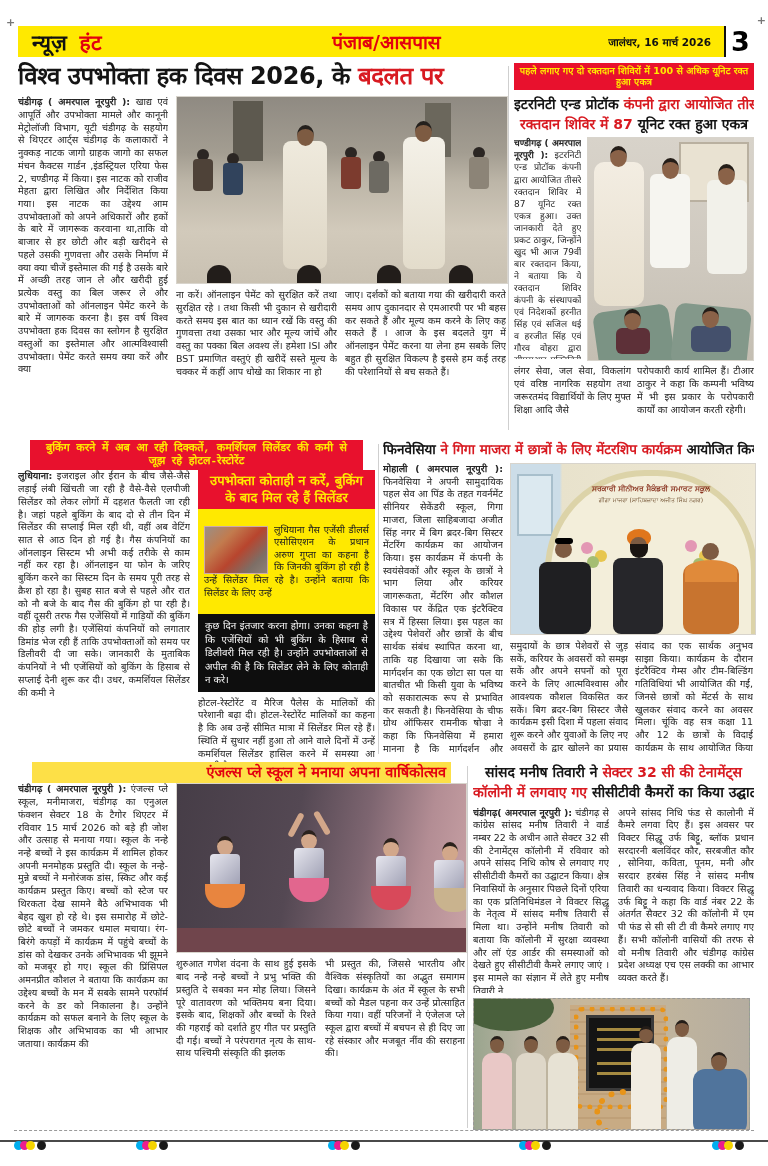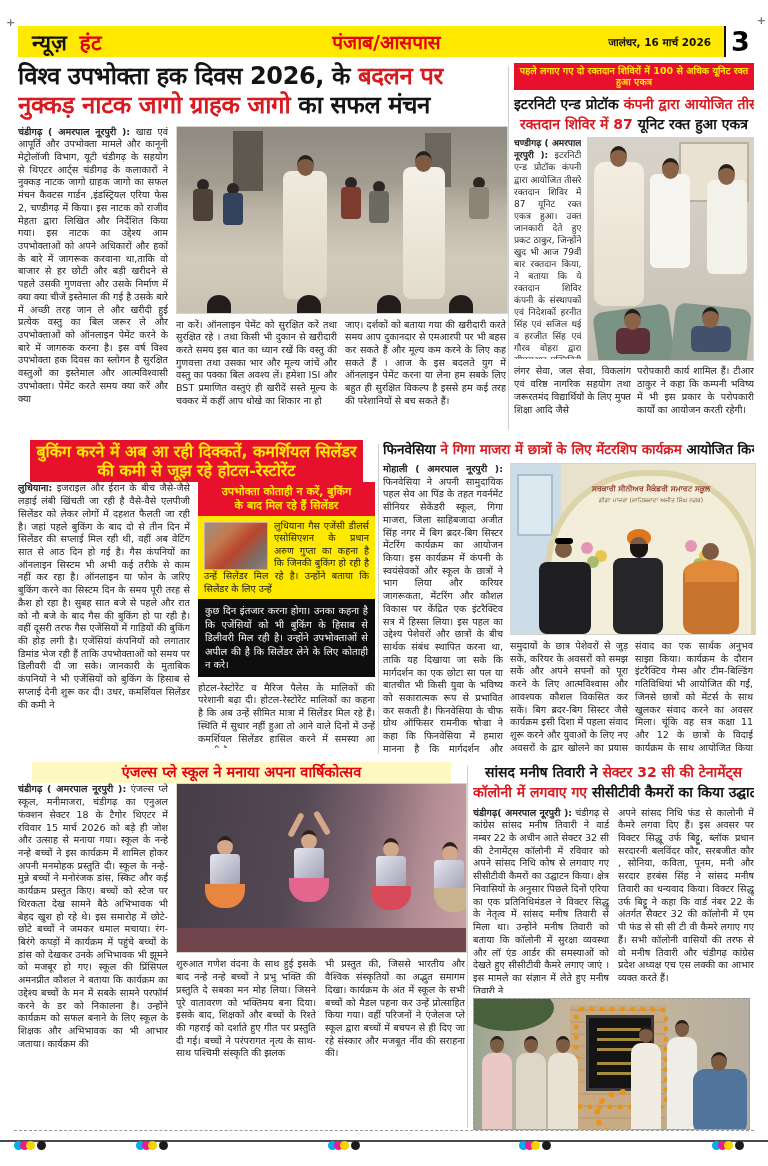--- a/index.html
+++ b/index.html
@@ -20,21 +20,21 @@
   
   .art{position:absolute;}
   .bt{font-size:9.5px;line-height:1.34;text-align:justify;margin:0;overflow:hidden;color:#262626;}
   .bt b{font-weight:bold;}
   .red{color:#d81a21;}
   .hl{margin:0;font-weight:bold;color:#141414;}
   .hl-line{display:block;white-space:nowrap;overflow:hidden;}
   .center .hl-line{text-align:center;}
   .kicker-red{background:#e8112d;color:#ffe900;font-weight:bold;text-align:center;
               line-height:1.2;padding:2px 5px;}
-  .kicker-yellow{background:#fef9c3;color:#e3000f;font-weight:bold;text-align:center;
+  .kicker-yellow{background:#fde047;color:#e3000f;font-weight:bold;text-align:right;
                  line-height:1.2;padding:2px 5px;}
   .cols{display:flex;}
   .photo{position:relative;overflow:hidden;}
   .photo div{position:absolute;}
   .vdiv{position:absolute;width:1px;background:#cfcfcf;}
   
   .consumer{left:18px;top:62px;width:488px;height:372px;}
   .consumer .hl{font-size:24px;line-height:1.22;letter-spacing:-0.4px;margin-bottom:5px;}
   .consumer .c1{width:150px;margin-right:8px;height:300px;}
   .consumer .rcol{width:330px;}
@@ -63,27 +63,27 @@
   .p-blood .head{width:17px;height:17px;border-radius:50%;background:#8a6248;border-top:4px solid #241d18;}
   .p-blood .coat{width:40px;height:94px;border-radius:6px;background:#f6f5f0;}
   .p-blood .chair{width:76px;height:62px;border-radius:10px;background:#7b9384;}
   .p-blood .don1{left:28px;bottom:6px;width:34px;height:26px;border-radius:6px;background:#5d3038;}
   .p-blood .don2{right:22px;bottom:8px;width:40px;height:26px;border-radius:6px;background:#44506c;}
   .blood .cols2{display:flex;margin-top:4px;}
   .blood .cols2 .bt{width:117px;height:58px;}
   .blood .cols2 .bt + .bt{margin-left:6px;}
   
   .gas{left:18px;top:440px;width:357px;height:317px;}
-  .gas .kicker-red{font-size:16px;margin:0 12px;}
+  .gas .kicker-red{font-size:11px;margin:0 12px;font-family:Liberation Mono, monospace;}
   .gas .hl{font-size:20px;margin:4px 0 5px;}
   .gas .c1{width:172px;margin-right:8px;height:258px;}
   .gas .c2{width:177px;}
-  .infobox-head{background:#e8112d;color:#ffe900;font-weight:bold;font-size:11px;
-                text-align:center;line-height:1.25;padding:3px 21px;}
-  .infobox-yellow{background:#ffe900;padding:4px 6px;font-size:9.5px;line-height:1.32;
+  .infobox-head{background:#e8112d;color:#ffe900;font-weight:bold;font-size:13px;
+                text-align:center;line-height:1.25;padding:3px 5px;}
+  .infobox-yellow{background:#ffe900;padding:15px 6px;font-size:9.5px;line-height:1.32;
                   text-align:justify;color:#1c1c1c;overflow:hidden;}
   .p-queue{float:left;width:62px;height:46px;margin:2px 6px 0 0;border:1px solid #caa;
     position:relative;overflow:hidden;
     background:linear-gradient(135deg,#9b8f85 0%,#c27b4e 30%,#b8452e 55%,#7d6e66 80%,#8d8279 100%);}
   .infobox-black{background:#0e0e0e;color:#fff;padding:5px 7px;font-size:9.8px;line-height:1.38;
                  text-align:justify;overflow:hidden;}
   .gas .after-box{margin-top:5px;height:66px;}
   
   .mentor{left:383px;top:440px;width:371px;height:317px;}
   .mentor .hl{font-size:13.5px;margin-bottom:5px;}
@@ -164,22 +164,21 @@
     <div class="logo">
       <span class="lb">न्यूज़</span><span class="lr">हंट</span>
     </div>
     <div class="mast-section">पंजाब/आसपास</div>
     <div class="mast-date">जालंधर, 16 मार्च 2026</div>
     <div class="mast-pageno">3</div>
   </header>
 
   <section class="art consumer">
     <h1 class="hl">
-      <span class="hl-line"><span>विश्व उपभोक्ता  हक दिवस 2026, के </span><span class="red">बदलन पर</span></span>
-      <span class="hl-line"><span class="red">नुक्कड़ नाटक जागो ग्राहक जागो</span><span> का  सफल मंचन</span></span>
+      <span class="hl-line"><span>विश्व उपभोक्ता  हक दिवस 2026, के </span><span class="red">बदलत पर</span></span>
     </h1>
     <div class="cols">
       <p class="bt c1"><b class="dl">चंडीगढ़ ( अमरपाल नूरपुरी ):</b> <span>खाद्य एवं आपूर्ति और उपभोक्ता मामले और कानूनी मेट्रोलॉजी विभाग, यूटी चंडीगढ़ के सहयोग से थिएटर आर्ट्स चंडीगढ़ के कलाकारों ने नुक्कड़ नाटक जागो ग्राहक जागो का सफल मंचन कैक्टस गार्डन ,इंडस्ट्रियल एरिया फेस 2, चण्डीगढ़ में किया। इस नाटक को राजीव मेहता द्वारा लिखित और निर्देशित किया गया। इस नाटक का उद्देश्य आम उपभोक्ताओं को अपने अधिकारों और हकों के बारे में जागरूक करवाना था,ताकि वो बाजार से हर छोटी और बड़ी खरीदने से पहले उसकी गुणवत्ता और उसके निर्माण में क्या क्या चीजें इस्तेमाल की गई है उसके बारे में अच्छी तरह जान ले और खरीदी हुई प्रत्येक वस्तु का बिल जरूर ले और उपभोक्ताओं को ऑनलाइन पेमेंट करने के बारे में जागरुक करना है। इस वर्ष विश्व उपभोक्ता हक दिवस का स्लोगन है सुरक्षित वस्तुओं का इस्तेमाल और आत्मविश्वासी उपभोक्ता। पेमेंट करते समय क्या करें और क्या</span></p>
       <div class="rcol">
         <div class="photo p-street">
           <div class="door1"></div>
             <div class="door2"></div>
           <div class="hd" style="left:20px;top:52px;"></div>
             <div class="tor" style="left:16px;top:62px;background:#4e4238;"></div>
           <div class="hd" style="left:50px;top:56px;"></div>

